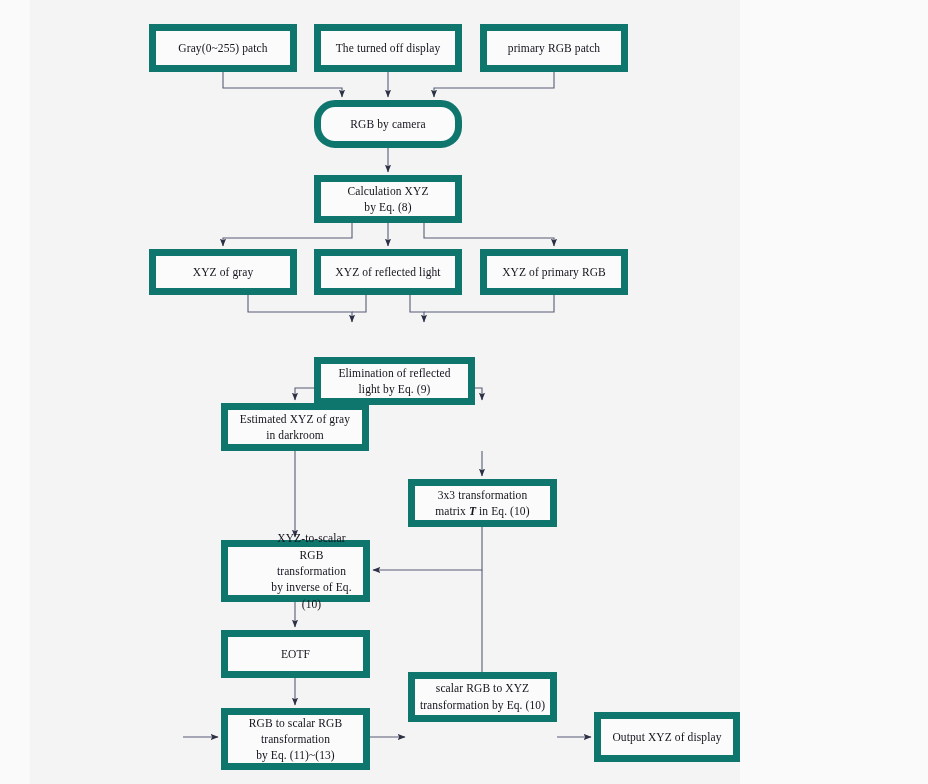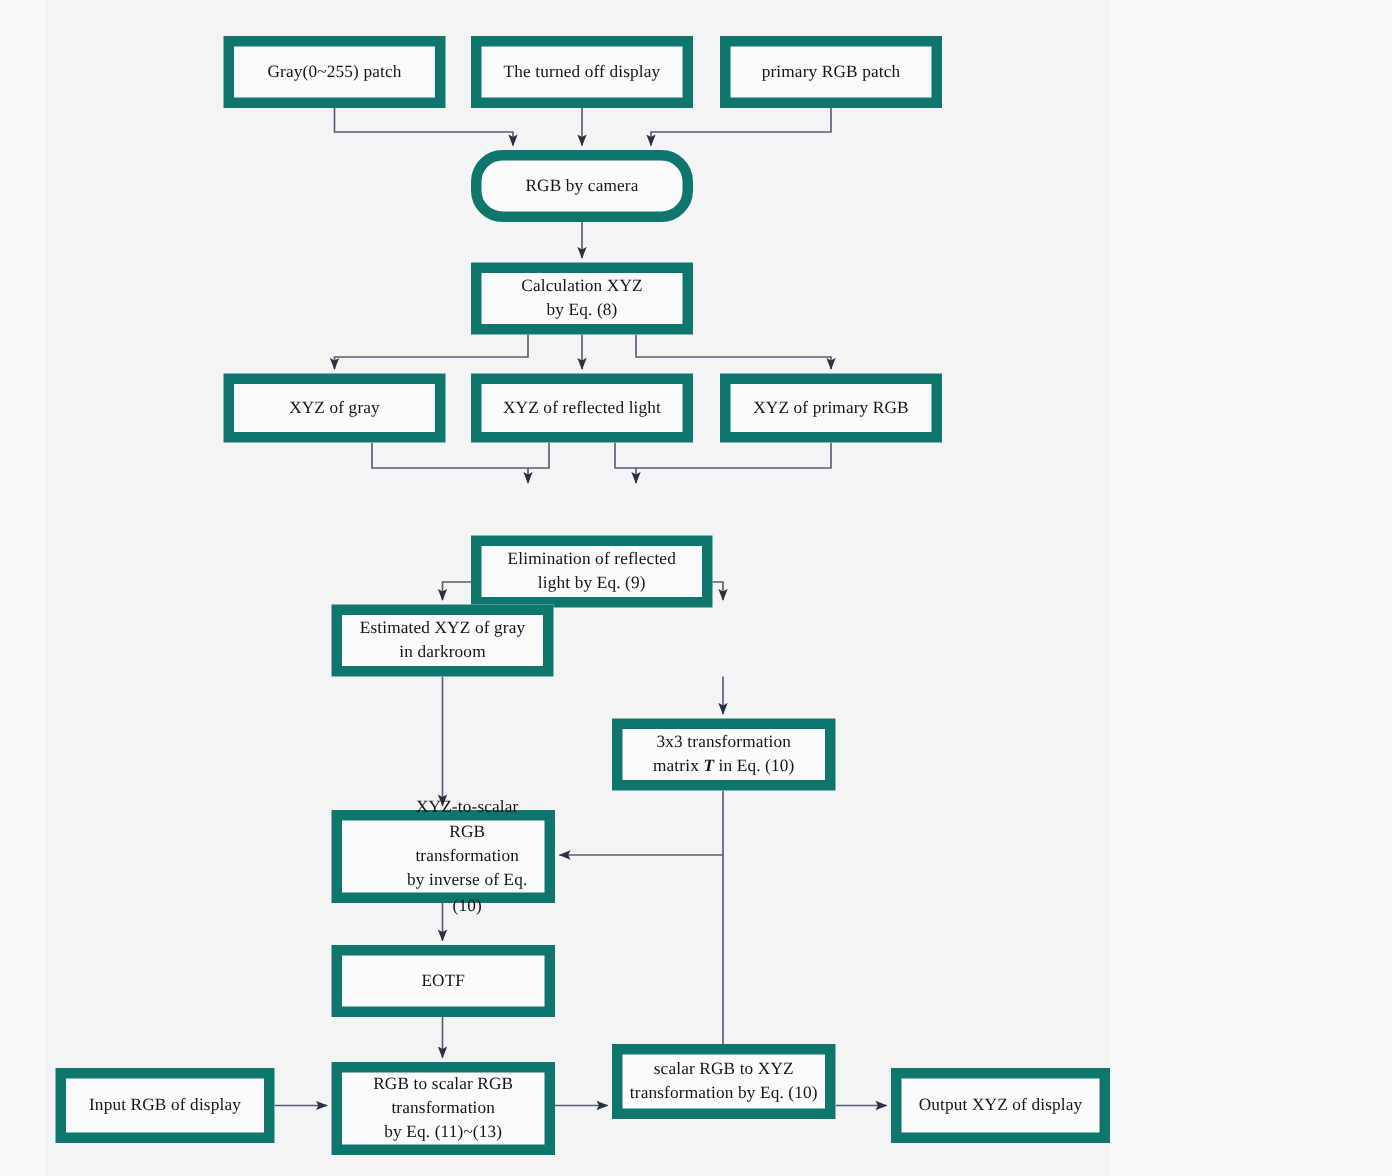--- a/index.html
+++ b/index.html
@@ -146,29 +146,26 @@
 matrix <i class="em">T</i> in Eq. (10)</span>
     </div>
   <div class="node" style="left:221px;top:540px;width:149px;height:62px;padding-left:36px;">
       <span class="lbl">XYZ-to-scalar RGB
 transformation
 by inverse of Eq. (10)</span>
     </div>
   <div class="node" style="left:221px;top:630px;width:149px;height:48px;">
       <span class="lbl">EOTF</span>
     </div>
-  <div class="node" style="left:37px;top:712px;width:146px;height:50px;">
-      <span class="lbl">Input RGB of display</span>
-    </div>
   <div class="node" style="left:221px;top:708px;width:149px;height:62px;">
       <span class="lbl">RGB to scalar RGB
 transformation
 by Eq. (11)~(13)</span>
     </div>
-  <div class="node" style="left:408px;top:696px;width:149px;height:50px;">
+  <div class="node" style="left:408px;top:672px;width:149px;height:50px;align-items:flex-end;">
       <span class="lbl">scalar RGB to XYZ
 transformation by Eq. (10)</span>
     </div>
   <div class="node" style="left:594px;top:712px;width:146px;height:50px;">
       <span class="lbl">Output XYZ of display</span>
     </div>
 
 </div>
 
 </body></html>

